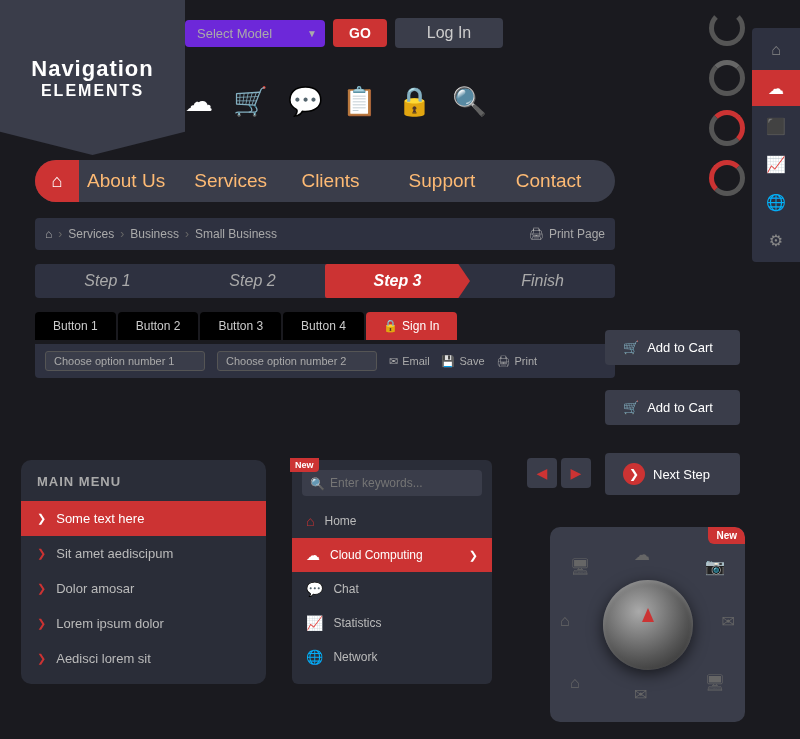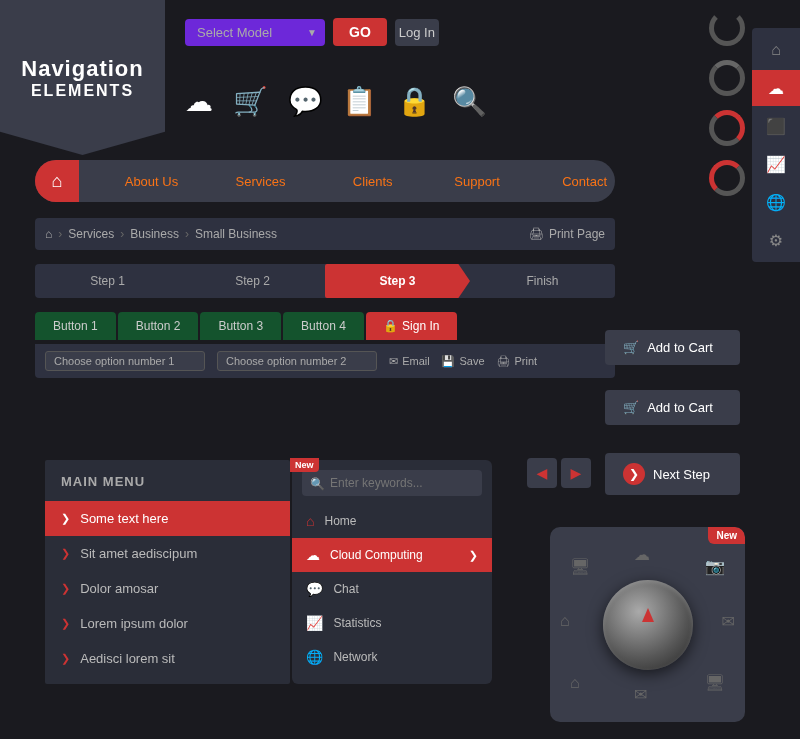--- a/index.html
+++ b/index.html
@@ -10,21 +10,21 @@
       overflow: hidden;
       font-family: Arial, sans-serif;
       color: #ccc;
       position: relative;
     }
 
     
     .ribbon-title {
       position: absolute;
       top: 0; left: 0;
-      width: 165px;
+      width: 185px;
       height: 155px;
       background: #3a3d4a;
       clip-path: polygon(0 0, 100% 0, 100% 85%, 50% 100%, 0 85%);
       display: flex;
       flex-direction: column;
       align-items: center;
       justify-content: center;
       z-index: 10;
     }
     .ribbon-title .nav-word {
@@ -83,22 +83,22 @@
       padding: 6px 16px;
       font-size: 14px;
       font-weight: bold;
       cursor: pointer;
     }
     .btn-login {
       background: #3a3d4a;
       color: #ccc;
       border: none;
       border-radius: 4px;
-      padding: 6px 4px;
-      font-size: 13px;
+      padding: 6px 32px;
+      font-size: 16px;
       cursor: pointer;
     }
     .btn-signup {
       background: #cc3333;
       color: #fff;
       border: none;
       border-radius: 20px;
       padding: 6px 20px;
       font-size: 13px;
       font-weight: bold;
@@ -135,23 +135,23 @@
       display: flex;
       align-items: center;
       justify-content: center;
       color: #fff;
       font-size: 18px;
       cursor: pointer;
       flex-shrink: 0;
     }
     .nav-item {
       flex: 1;
-      text-align: right;
-      font-size: 13px;
-      color: #f97316;
+      text-align: left;
+      font-size: 19px;
+      color: #fdba74;
       cursor: pointer;
       padding: 0 8px;
     }
 
     
     .breadcrumb-bar {
       position: absolute;
       top: 218px;
       left: 35px;
       width: 580px;
@@ -184,47 +184,48 @@
       width: 580px;
       height: 34px;
       background: #2e3140;
       border-radius: 4px;
       display: flex;
       align-items: center;
     }
     .step-item {
       flex: 1;
       text-align: center;
-      font-size: 12px;
+      font-size: 16px;
       color: #aaa;
       height: 100%;
       display: flex;
       align-items: center;
       justify-content: center;
+      font-style: italic;
     }
     .step-item.active {
       background: #cc3333;
       color: #fff;
       font-weight: bold;
       clip-path: polygon(0 0, 92% 0, 100% 50%, 92% 100%, 0 100%);
       border-radius: 2px;
     }
 
     
     .tabs-row {
       position: absolute;
       top: 312px;
       left: 35px;
       width: 580px;
       display: flex;
       align-items: flex-end;
       gap: 2px;
     }
     .tab-btn {
-      background: #14532d;
+      background: #000000;
       color: #ccc;
       border: none;
       padding: 7px 18px;
       font-size: 12px;
       cursor: pointer;
       border-radius: 4px 4px 0 0;
     }
     .tab-btn.active {
       background: #cc3333;
       color: #fff;
@@ -385,24 +386,24 @@
       cursor: pointer;
       display: flex;
       align-items: center;
       justify-content: center;
     }
 
     
     .main-menu {
       position: absolute;
       top: 460px;
-      left: 45px;
+      left: 21px;
       width: 245px;
       background: #2a2d38;
-      border-radius: 2px;
+      border-radius: 10px;
       padding: 14px 0 8px;
     }
     .main-menu-title {
       font-size: 13px;
       color: #aaa;
       font-weight: bold;
       padding: 0 16px 12px;
       letter-spacing: 1px;
       text-transform: uppercase;
     }

